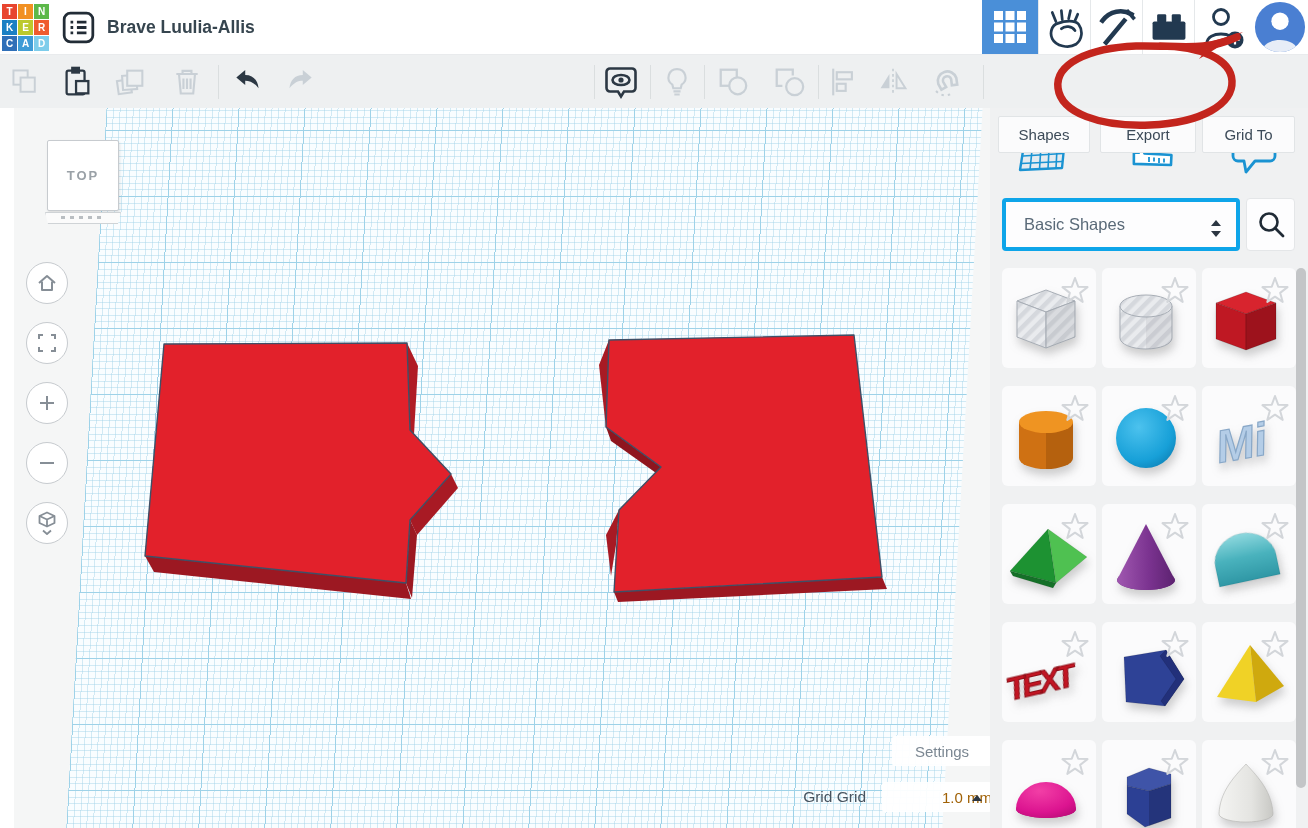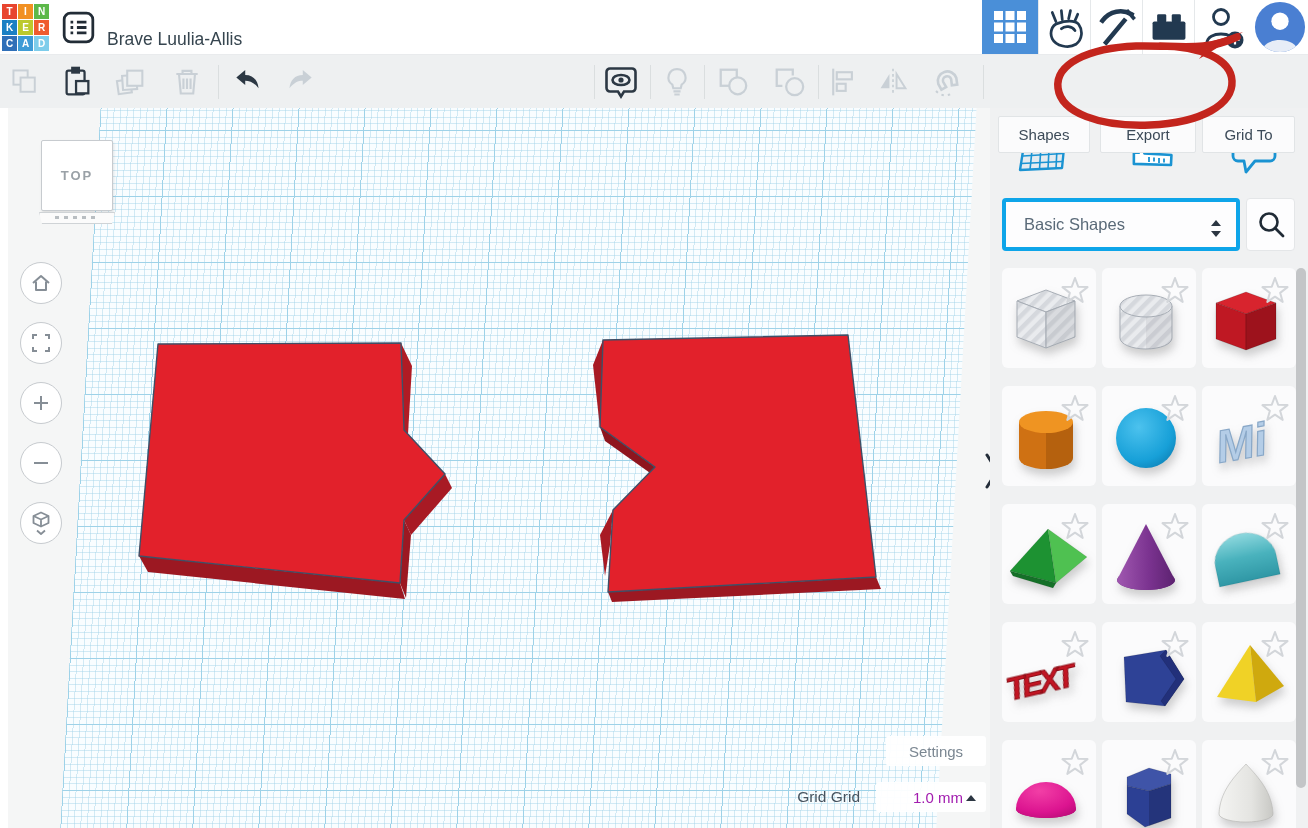--- a/index.html
+++ b/index.html
@@ -10,40 +10,40 @@
   
   .topbar { position:absolute; left:0; top:0; right:0; height:55px; background:#fff;
             border-bottom:1px solid #e9ebed; z-index:5; }
   .logo { position:absolute; left:2px; top:4px; width:47px; height:47px;
           display:grid; grid-template-columns:repeat(3,1fr); grid-template-rows:repeat(3,1fr); gap:1px; }
   .logo div { display:flex; align-items:center; justify-content:center;
               color:#fff; font-weight:bold; font-size:10px; }
   .props-btn { position:absolute; left:61px; top:10px; width:35px; height:35px;
                background:none; border:none; cursor:pointer; }
   .title { position:absolute; left:107px; top:0; height:55px; display:flex; align-items:center;
-           font-size:17.5px; font-weight:normal; color:#36454f;margin-top:12px; }
+           font-size:17.5px; font-weight:bold; color:#36454f; }
   .top-right { position:absolute; right:0; top:0; height:54px; display:flex; }
   .ttab { width:52px; height:54px; display:flex; align-items:center; justify-content:center;
           border-left:1px solid #e5e8ea; background:#fff; border-top:none; border-bottom:none; border-right:none; cursor:pointer; }
   .ttab.active { background:#4a8fd8; border-left:none; width:56px; }
   .ttab.avatar-cell { border-left:none; width:56px; }
 
   
   .toolbar { position:absolute; top:55px; left:0; right:0; height:53px; background:#eef0f1; z-index:4; }
   .tbtn { position:absolute; top:8px; width:38px; height:38px; display:flex; align-items:center;
           justify-content:center; background:none; border:none; cursor:pointer; }
   .tbtn.on  { color:#2c3844; }
   .tbtn.off { color:#c9d0d6; }
   .tdiv { position:absolute; top:10px; width:1px; height:34px; background:#dadedf; }
   .action-btn { position:absolute; top:61px; height:37px; background:#fbfbfc; border:1px solid #e1e4e6;
                 border-radius:2px; font-size:15px; color:#3c4a58; cursor:pointer;
                 font-family:"Liberation Sans",sans-serif; }
 
   
-  .canvas { position:absolute; top:108px; left:8px; width:990px; bottom:0;
+  .canvas { position:absolute; top:108px; left:14px; width:990px; bottom:0;
             background:#f5f6f6; overflow:hidden; }
   .grid-bg { position:absolute; top:-44px; bottom:-10px; left:95px; width:876px;
              transform:skewX(-3.2deg); transform-origin:top left;
              background:
                repeating-linear-gradient(to right,  #9ed2e8 0 1px, transparent 1px 66px),
                repeating-linear-gradient(to bottom, #9ed2e8 0 1px, transparent 1px 66px),
                repeating-linear-gradient(to right,  rgba(160,210,232,.45) 0 1px, transparent 1px 6.6px),
                repeating-linear-gradient(to bottom, rgba(160,210,232,.45) 0 1px, transparent 1px 6.6px),
                #f9fdff; }
   .shapes-svg { position:absolute; left:0; top:0; width:990px; height:720px; }
@@ -59,21 +59,21 @@
   .nav-btn { position:absolute; left:12px; width:42px; height:42px; border-radius:50%; background:#fff;
              border:1.5px solid #c7cbcf; display:flex; align-items:center; justify-content:center; cursor:pointer; }
 
   .settings-btn { position:absolute; left:878px; top:628px; width:100px; height:30px;
                   background:rgba(255,255,255,.95); border:none; border-radius:3px;
                   color:#7b8792; font-size:15px; cursor:pointer; font-family:Liberation Sans, sans-serif; }
   .snap-label { position:absolute; left:700px; top:680px; width:152px; text-align:right;
                 font-size:15.5px; color:#46535f; }
   .snap-select { position:absolute; left:868px; top:674px; width:110px; height:30px;
                  background:rgba(255,255,255,.95); border:none; border-radius:3px; cursor:pointer;
-                 font-size:15px; color:#a21caf; text-align:center; padding-left:14px;
+                 font-size:15px; color:#a16207; text-align:right; padding-left:14px;
                  font-family:"Liberation Sans",sans-serif; }
   .snap-select .caret { position:absolute; right:10px; top:13px; width:0; height:0;
                         border-left:5px solid transparent; border-right:5px solid transparent;
                         border-bottom:6px solid #2c3642; }
   .collapse-btn { position:absolute; left:972px; top:344px; width:24px; height:40px;
                   background:none; border:none; cursor:pointer; }
 
   
   .panel { position:absolute; top:108px; left:990px; right:0; bottom:0; background:#f0f1f2; overflow:hidden; }
   .pic { position:absolute; top:14px; width:54px; height:58px; background:none; border:none; cursor:pointer; }

